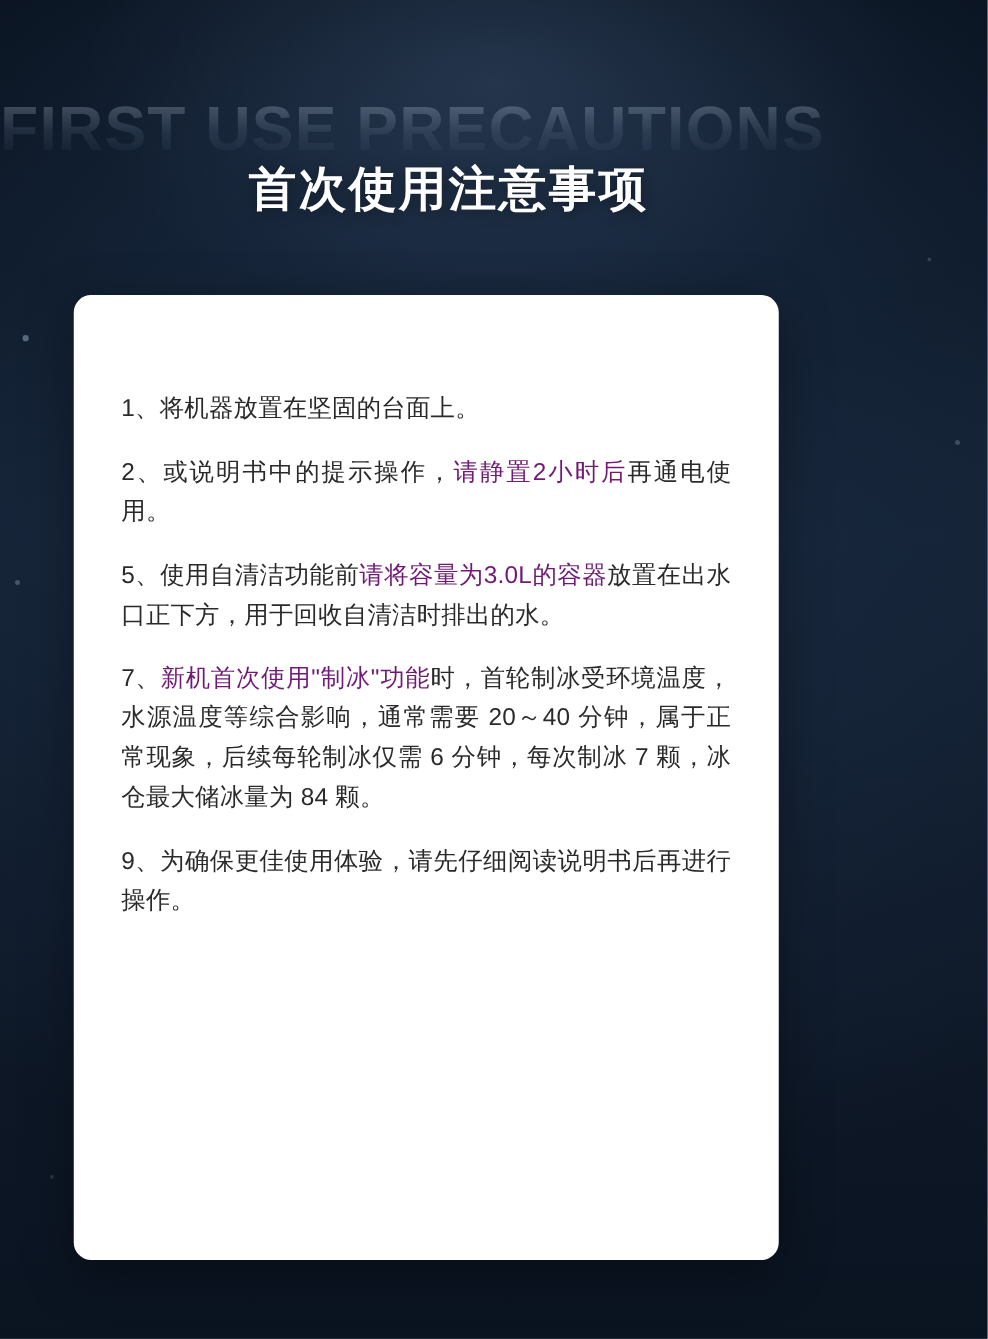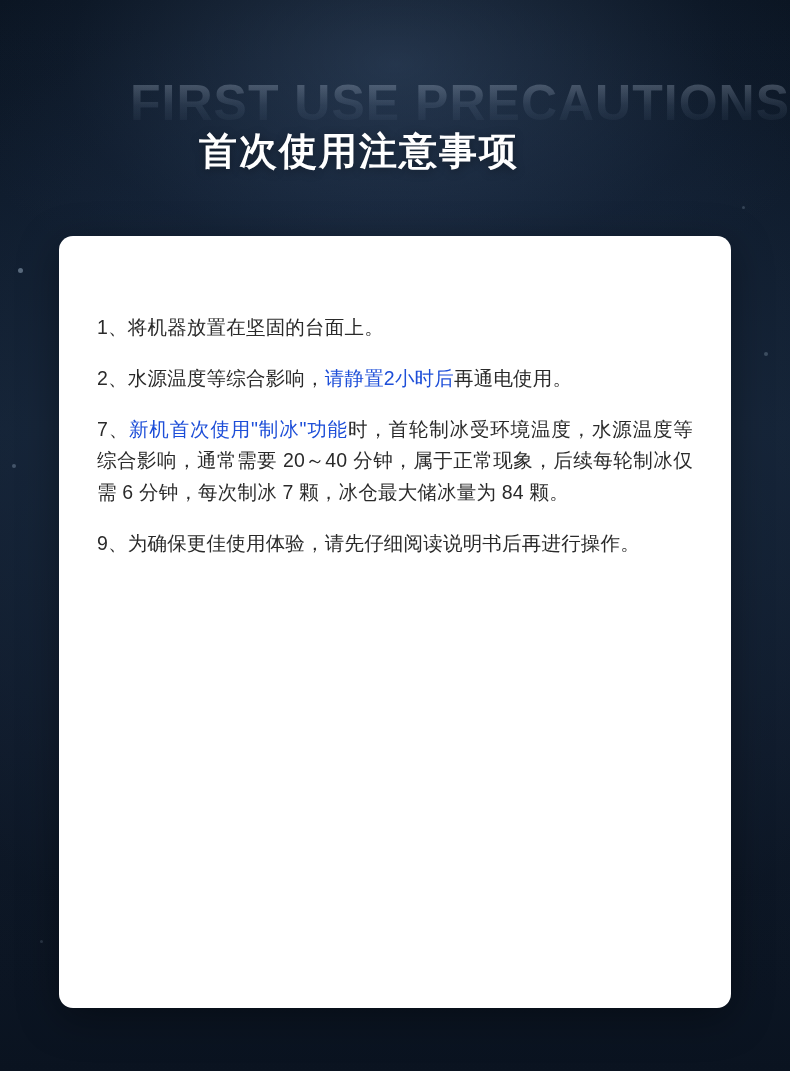--- a/index.html
+++ b/index.html
@@ -34,21 +34,21 @@
   .speck.s2 { left: 12px;  top: 464px;  width: 4px; height: 4px; opacity:.35; }
   .speck.s3 { left: 764px; top: 352px;  width: 4px; height: 4px; opacity:.30; }
   .speck.s4 { left: 742px; top: 206px;  width: 3px; height: 3px; opacity:.25; }
   .speck.s5 { left: 40px;  top: 940px;  width: 3px; height: 3px; opacity:.20; }
 
   .ghost-title {
     position: absolute;
     top: 78px;
     left: 0;
     width: 790px;
-    text-align: right;
+    text-align: left;
     font-size: 50px;
     font-weight: 700;
     letter-spacing: 1px;
     line-height: 1;
     color: rgba(190, 208, 228, 0.16);
     background: linear-gradient(180deg, rgba(208,222,240,0.30) 0%, rgba(150,172,200,0.13) 55%, rgba(120,145,175,0.02) 100%);
     -webkit-background-clip: text;
     background-clip: text;
     -webkit-text-fill-color: transparent;
     white-space: nowrap;
@@ -64,59 +64,60 @@
     font-weight: 700;
     color: #ffffff;
     letter-spacing: 2px;
     text-shadow: 0 2px 10px rgba(0,0,0,.35);
   }
 
   .card {
     position: absolute;
     left: 59px;
     top: 236px;
-    width: 672px;
+    width: 564px;
     height: 772px;
     background: #ffffff;
     border-radius: 14px;
     box-shadow: 0 10px 40px rgba(0,0,0,.35);
     box-sizing: border-box;
     padding: 56px 38px 40px 38px;
   }
   .item {
     display: block;
     color: #2a2a2a;
     font-size: 19.5px;
     line-height: 1.62;
     margin-bottom: 17px;
     text-align: justify;
     letter-spacing: 0.2px;
   }
   .item:last-child { margin-bottom: 11px; }
   .hl {
-    color: #1d4ed8;
+    color: #701a75;
   }
 </style>
 </head>
 <body>
 
 <div class="page">
 
   <div class="speck s1"></div>
   <div class="speck s2"></div>
   <div class="speck s3"></div>
   <div class="speck s4"></div>
   <div class="speck s5"></div>
 
   <div class="ghost-title">FIRST USE PRECAUTIONS</div>
 
   <div class="main-title">首次使用注意事项</div>
 
   <div class="card">
     <div id="precautions-list">
         <p class="item"><span>1、</span><span>将机器放置在坚固的台面上。</span></p>
-        <p class="item"><span>2、</span><span>水源温度等综合影响，</span><span class="hl">请静置2小时后</span><span>再通电使用。</span></p>
+        <p class="item"><span>2、</span><span>或说明书中的提示操作，</span><span class="hl">请静置2小时后</span><span>再通电使用。</span></p>
+        <p class="item"><span>5、</span><span>使用自清洁功能前</span><span class="hl">请将容量为3.0L的容器</span><span>放置在出水口正下方，用于回收自清洁时排出的水。</span></p>
         <p class="item"><span>7、</span><span class="hl">新机首次使用"制冰"功能</span><span>时，首轮制冰受环境温度，水源温度等综合影响，通常需要 20～40 分钟，属于正常现象，后续每轮制冰仅需 6 分钟，每次制冰 7 颗，冰仓最大储冰量为 84 颗。</span></p>
         <p class="item"><span>9、</span><span>为确保更佳使用体验，请先仔细阅读说明书后再进行操作。</span></p>
       </div>
   </div>
 
 </div>
 
 </body></html>

